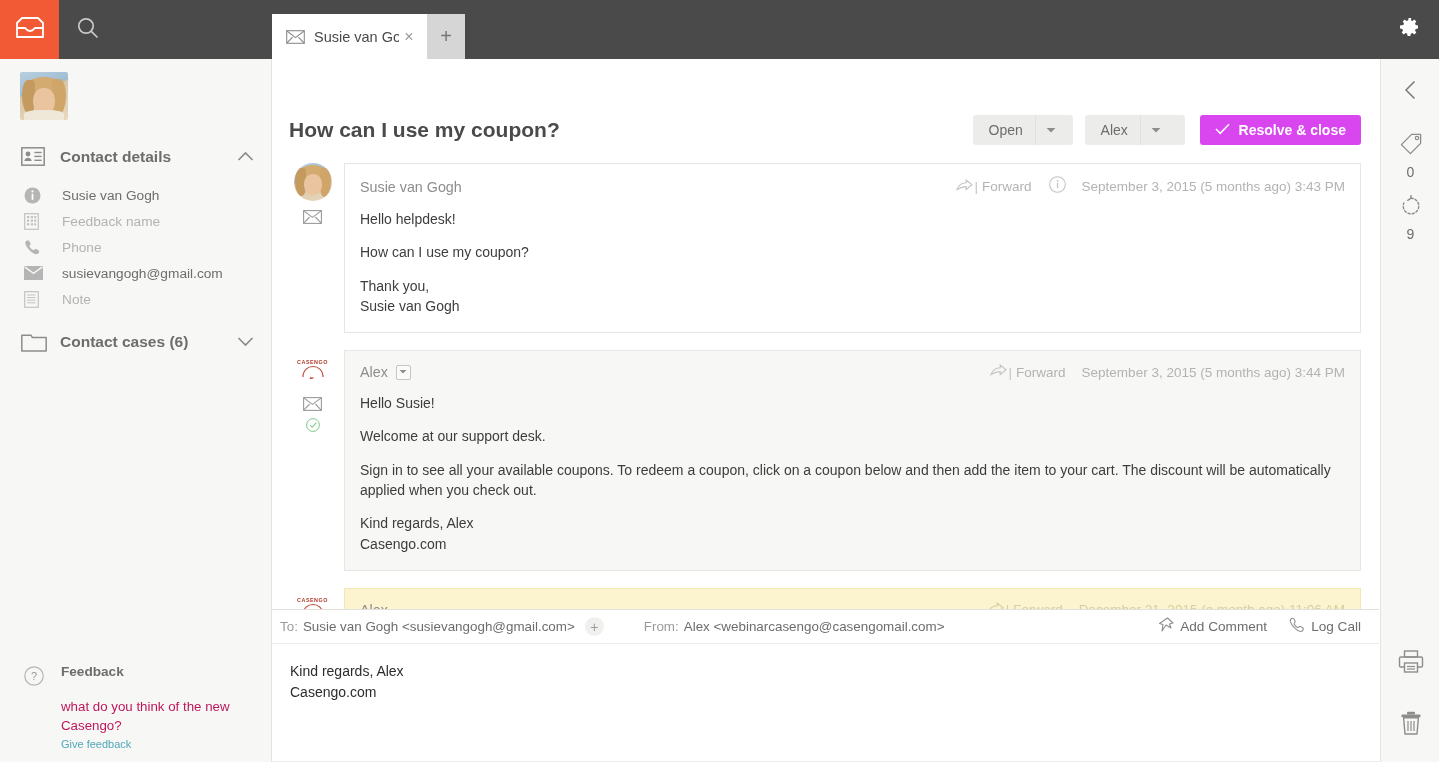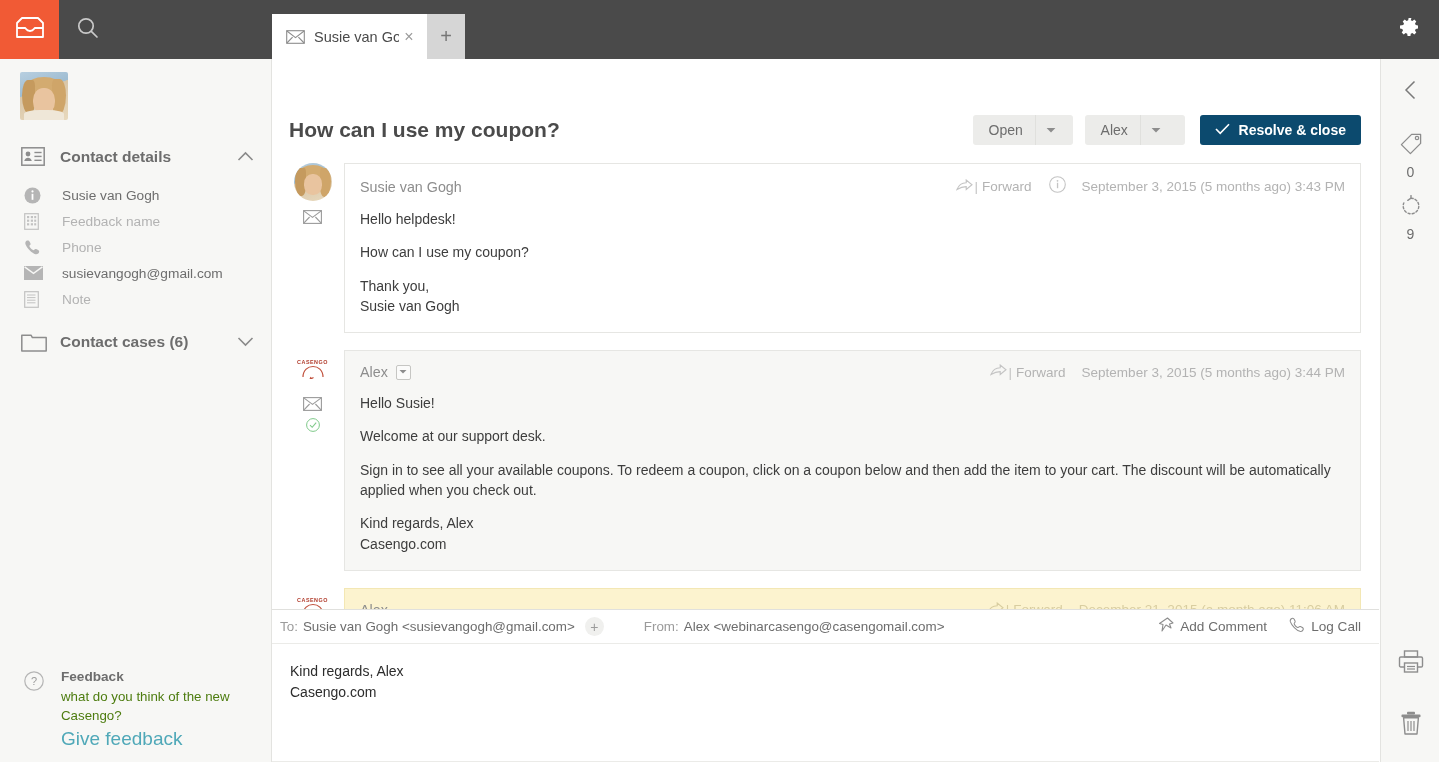--- a/index.html
+++ b/index.html
@@ -101,22 +101,22 @@
   .detail-text.link { color: #3b78c3; text-decoration: underline; }
 
   
   .feedback {
     position: absolute; left: 0; bottom: 0; width: 272px; padding: 14px 18px 12px 24px;
     display: flex;
   }
   .feedback-icon { flex: 0 0 auto; width: 28px; padding-top: 2px; }
   .feedback-body { margin-left: 9px; }
   .feedback-title { font-size: 13.6px; font-weight: bold; color: #6d6d6d; }
-  .feedback-text { font-size: 13.3px; color: #4d7c0f; line-height: 1.42; max-width: 170px; margin-top: 4px; }
-  .feedback-link { font-size: 19px; color: #4fa8b8; margin-top: 2px; cursor: pointer; }
+  .feedback-text { font-size: 13.3px; color: #be185d; line-height: 1.42; max-width: 170px; margin-top: 19px; }
+  .feedback-link { font-size: 11px; color: #4fa8b8; margin-top: 2px; cursor: pointer; }
 
   
   .rail {
     position: absolute; right: 0; top: 59px; width: 59px; height: 703px;
     background: #f7f7f5; border-left: 1px solid #e3e3e0;
   }
   .rail-btn {
     width: 59px; display: flex; flex-direction: column; align-items: center;
     justify-content: center; cursor: pointer;
   }
@@ -135,21 +135,21 @@
   .case-title { font-size: 21px; font-weight: bold; color: #4a4a4a; flex: 1 1 auto; }
 
   .dropdown {
     height: 30px; background: #ececea; border-radius: 3px; display: flex;
     align-items: center; cursor: pointer; margin-left: 12px;
   }
   .dd-label { font-size: 14px; color: #6d6d6d; padding: 0 12px 0 16px; }
   .dd-sep { width: 1px; height: 30px; background: #e0e0dd; }
   .dd-caret { width: 30px; display: flex; align-items: center; justify-content: center; }
   .resolve-btn {
-    height: 30px; background: #0c4a6e; border-radius: 3px; display: flex;
+    height: 30px; background: #d946ef; border-radius: 3px; display: flex;
     align-items: center; padding: 0 15px; margin-left: 15px; cursor: pointer;
   }
   .resolve-label { font-size: 14px; color: #ffffff; font-weight: bold; margin-left: 9px; }
 
   
   .thread {
     position: absolute; left: 0; top: 66px; width: 1107px; height: 505px;
     overflow: hidden;
   }
   .msg { display: flex; padding: 0 18px 0 17px; margin-bottom: 17px; }

